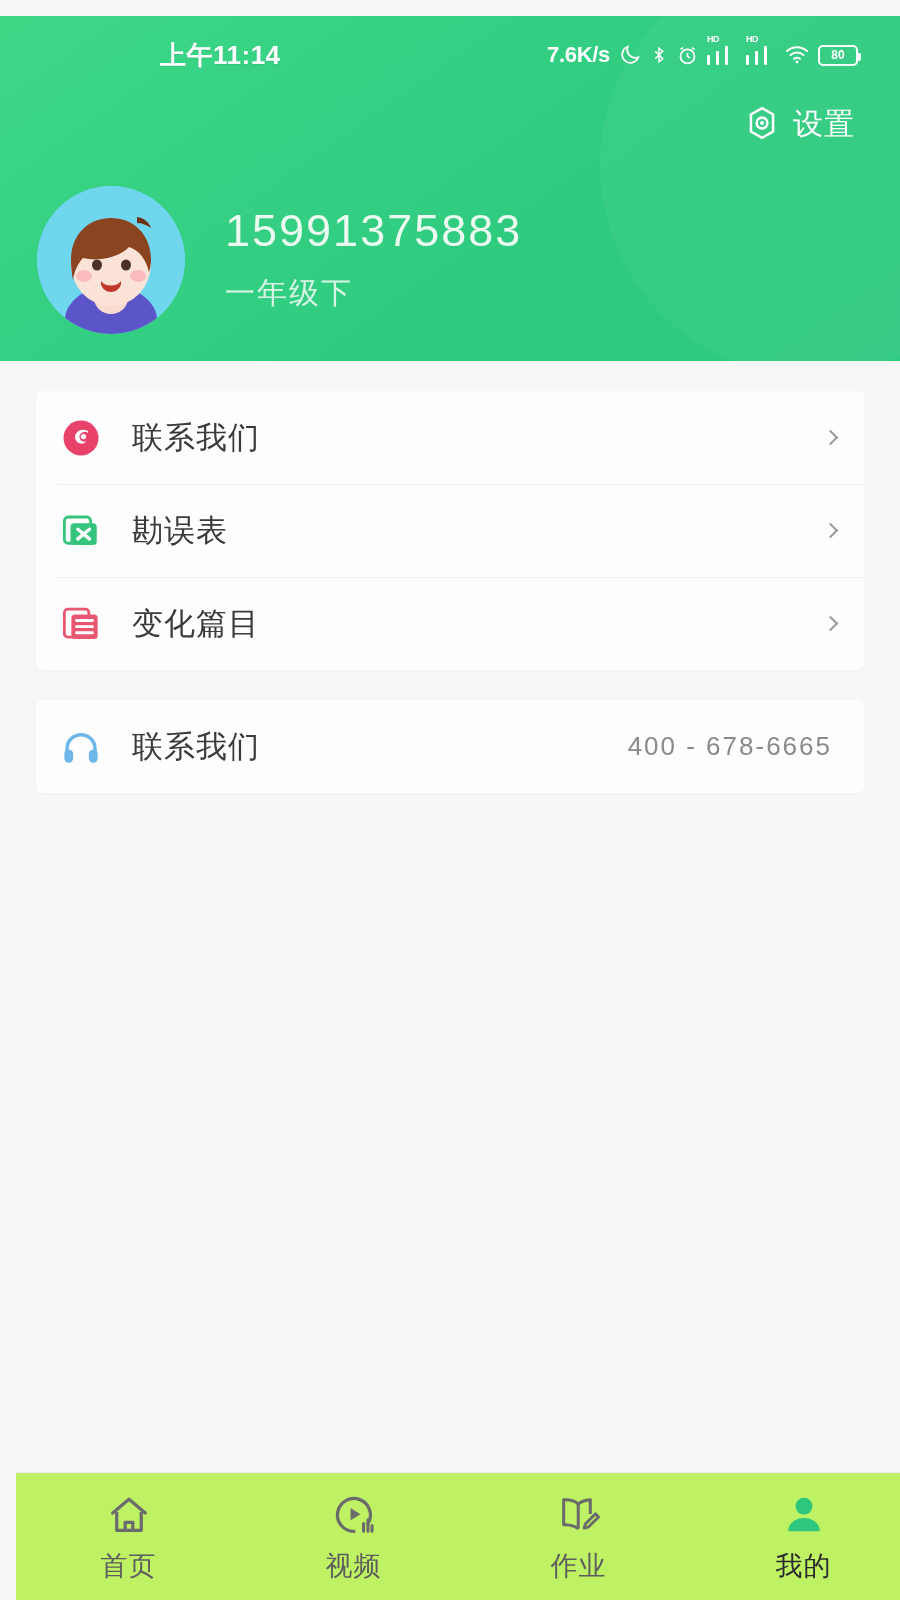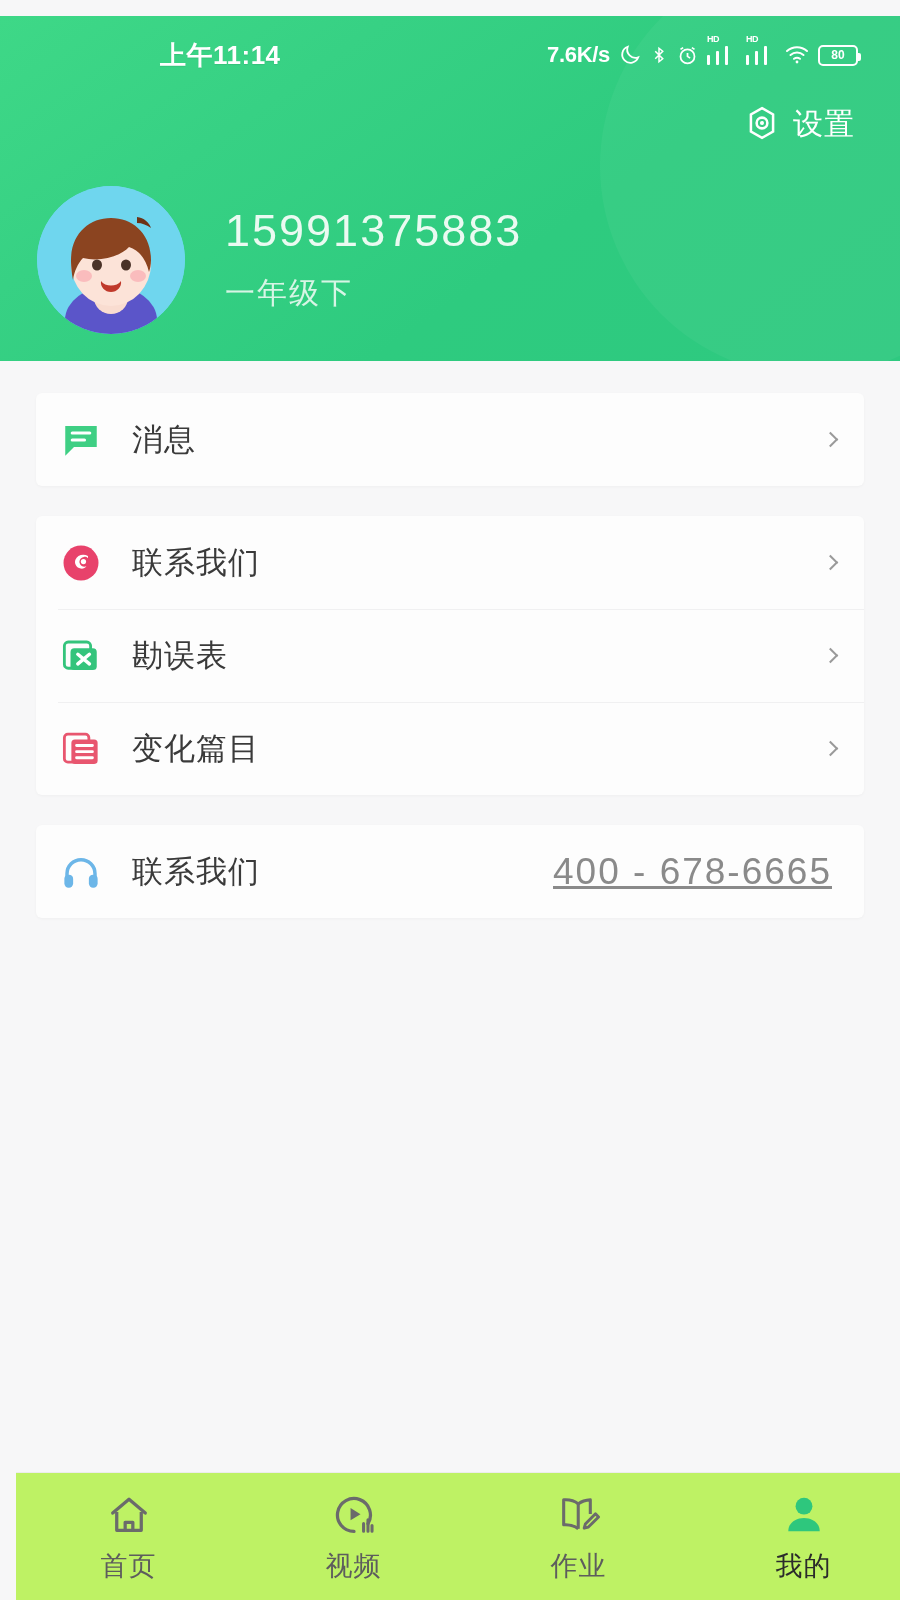--- a/index.html
+++ b/index.html
@@ -118,23 +118,22 @@
   }
   .row .txt{
     margin-left:28px;
     font-size:31px; color:#3a3a3a; letter-spacing:1px;
   }
   .row .right{
     margin-left:auto;
     display:flex; align-items:center;
   }
   .row .value{
-    font-size:37px; color:#8a8a8a; letter-spacing:2px;
+    font-size:26px; color:#8a8a8a; letter-spacing:2px;
     margin-right:4px;
-    text-decoration:underline;
   }
   .chev{
     width:11px;height:11px;flex:none;
     border-right:2.5px solid #9a9a9a;
     border-bottom:2.5px solid #9a9a9a;
     transform:rotate(-45deg);
     margin-left:6px;
   }
 
   
@@ -242,34 +241,20 @@
     </div>
     <div class="user-meta">
       <div class="user-phone">15991375883</div>
       <div class="user-grade">一年级下</div>
     </div>
   </div>
 </div>
 
 <div class="content">
 
-  <div class="card first">
-    <div class="row">
-      <span class="ico">
-        <svg width="42" height="42" viewBox="0 0 24 24">
-          <path d="M3 4h18v12H8l-5 5V4z" fill="#3fcf84"></path>
-          <path d="M7 8h10M7 12h7" stroke="#ffffff" stroke-width="1.8" stroke-linecap="round"></path>
-        </svg>
-      </span>
-      <span class="txt">消息</span>
-      <span class="right">
-        <span class="chev"></span>
-      </span>
-    </div>
-  </div>
 
   <div class="card">
 
     <div class="row">
       <span class="ico">
         <svg width="42" height="42" viewBox="0 0 24 24">
           <circle cx="12" cy="12" r="10" fill="#e8426b"></circle>
           <path d="M16 8c-2.6-1.6-6.2-0.6-7.2 2.2-0.8 2.3 0.6 4.6 3 5 1.3 0.2 2.6-0.3 3.3-1.3-1.7 0.6-3.5-0.3-3.9-1.9-0.4-1.7 0.8-3.3 2.5-3.5 0.9-0.1 1.7 0.2 2.3 0.8z" fill="#ffffff"></path>
           <circle cx="13.4" cy="11.2" r="1.5" fill="#ffffff"></circle>
         </svg>

